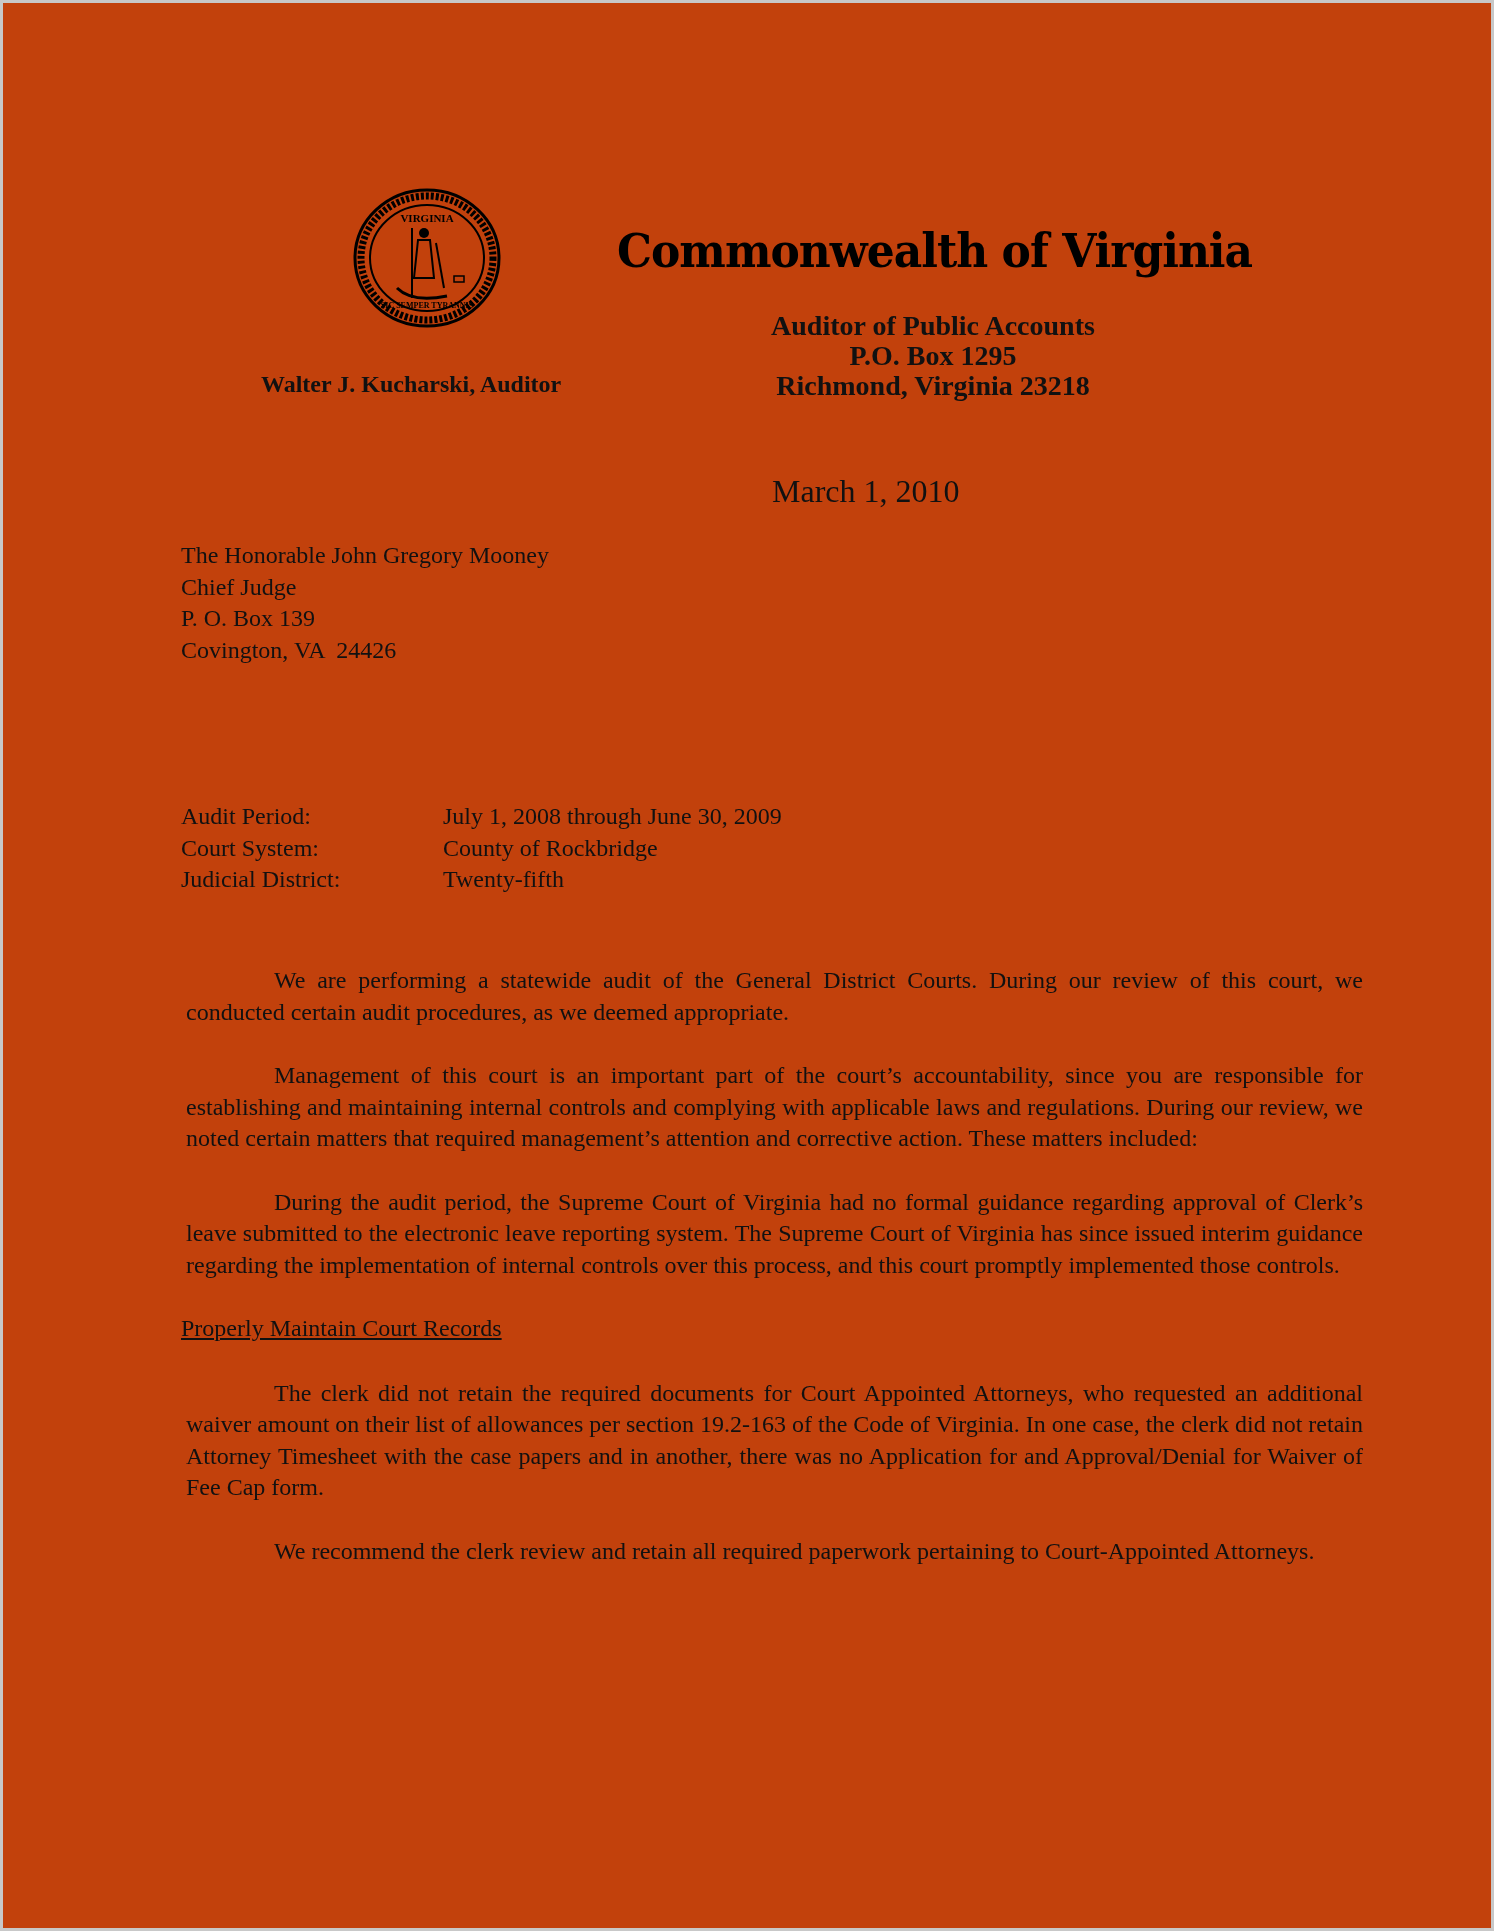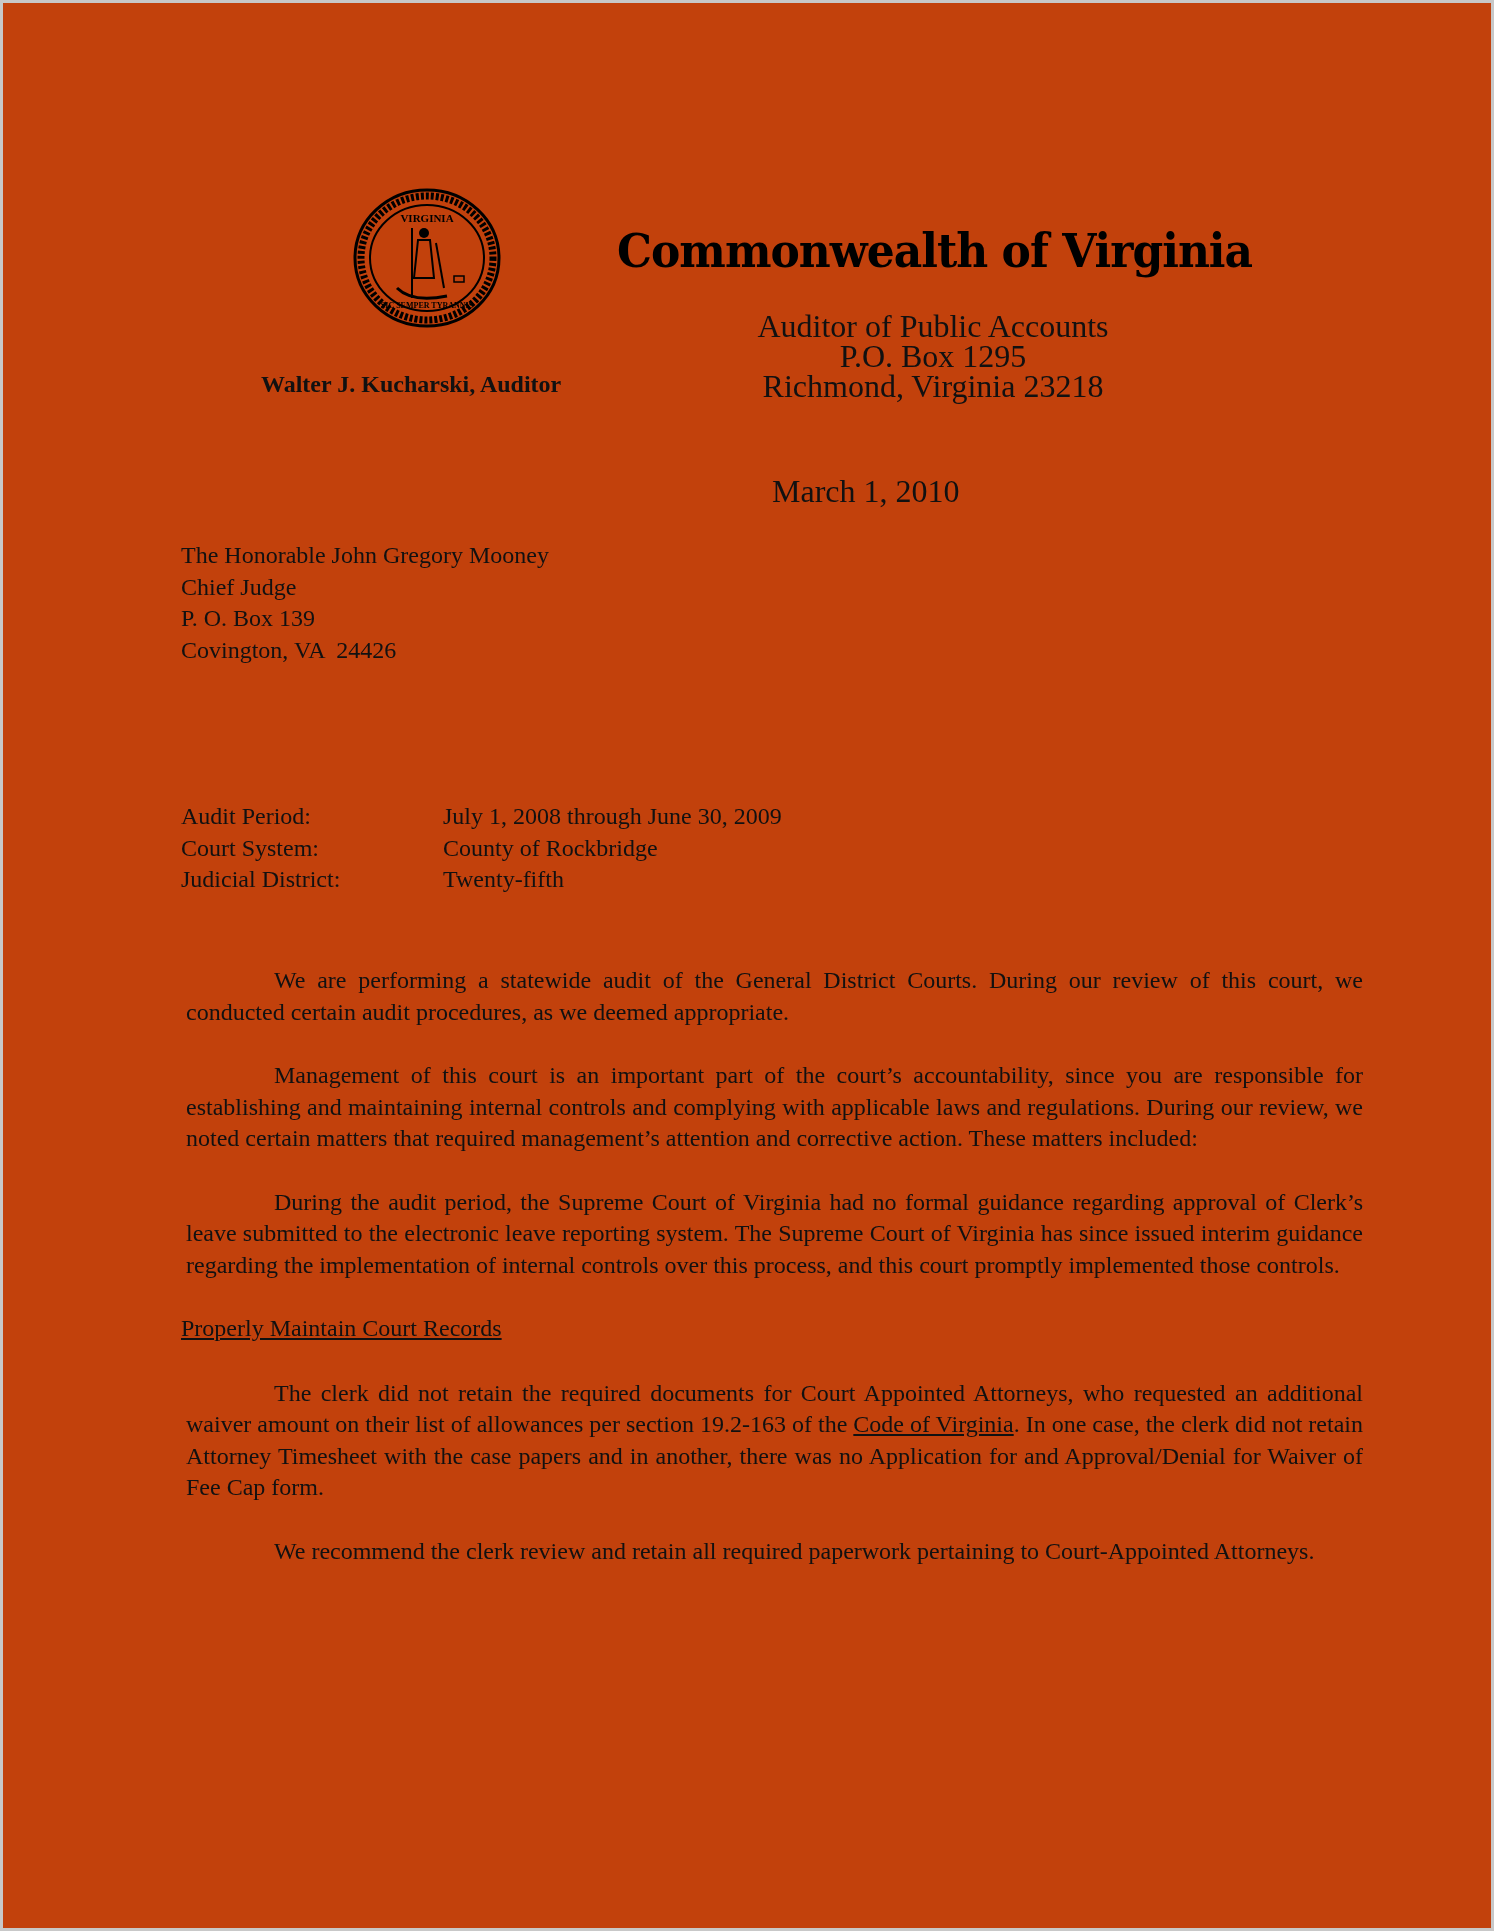--- a/index.html
+++ b/index.html
@@ -15,39 +15,39 @@
       position: absolute; left: 349px; top: 185px; width: 150px; height: 140px;
     }
     .masthead {
       position: absolute; left: 614px; top: 222px;
       font-family: "DejaVu Serif", "Liberation Serif", serif;
       font-size: 44px; font-weight: bold; letter-spacing: -1px; color: #000;
       transform: scaleY(1.05);
     }
     .office {
       position: absolute; left: 700px; top: 308px; width: 460px;
-      text-align: center; font-weight: normal; font-size: 32px; line-height: 30px; color: #111;
+      text-align: center; font-weight: bold; font-size: 28px; line-height: 30px; color: #111;
     }
     .auditor {
       position: absolute; left: 258px; top: 368px;
       font-weight: bold; font-size: 24px; color: #111;
     }
     .date { position: absolute; left: 769px; top: 470px; font-size: 32px; }
     .text { font-size: 24px; line-height: 31.5px; }
     .addr { position: absolute; left: 178px; top: 537px; }
     .addr div { white-space: pre; }
     .audit-info { position: absolute; left: 178px; top: 798px; }
     .audit-row { display: flex; }
     .audit-row .k { width: 262px; }
     .body {
       position: absolute; left: 178px; top: 962px; width: 1182px;
     }
     .body p { margin: 0 0 32px 5px; text-align: justify; text-indent: 88px; }
     .heading { text-decoration: underline; margin: 15px 0 33px 0; }
-    .u { text-decoration: underline; }
+    .u { }
   </style>
 </head>
 <body>
 
 <div class="page">
 
   <div class="seal">
     <svg width="150" height="140" viewBox="0 0 150 140">
       <ellipse cx="75" cy="70" rx="72" ry="68" fill="none" stroke="#000" stroke-width="3"></ellipse>
       <ellipse cx="75" cy="70" rx="66" ry="62" fill="none" stroke="#000" stroke-width="7" stroke-dasharray="3 2"></ellipse>

